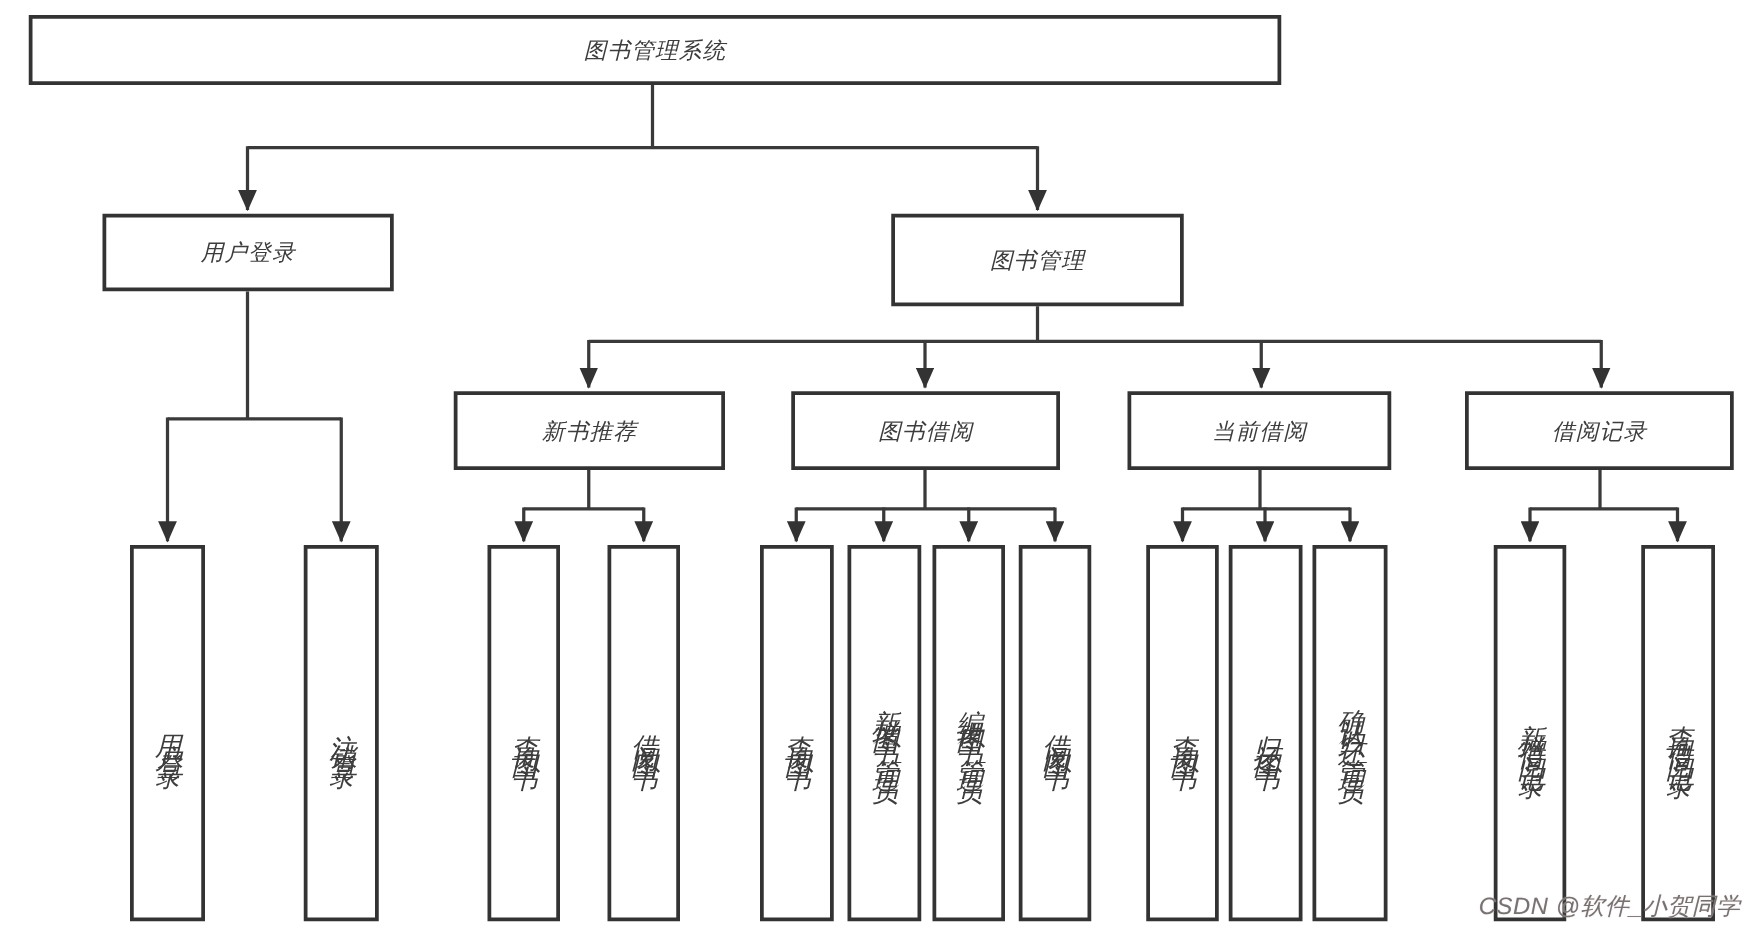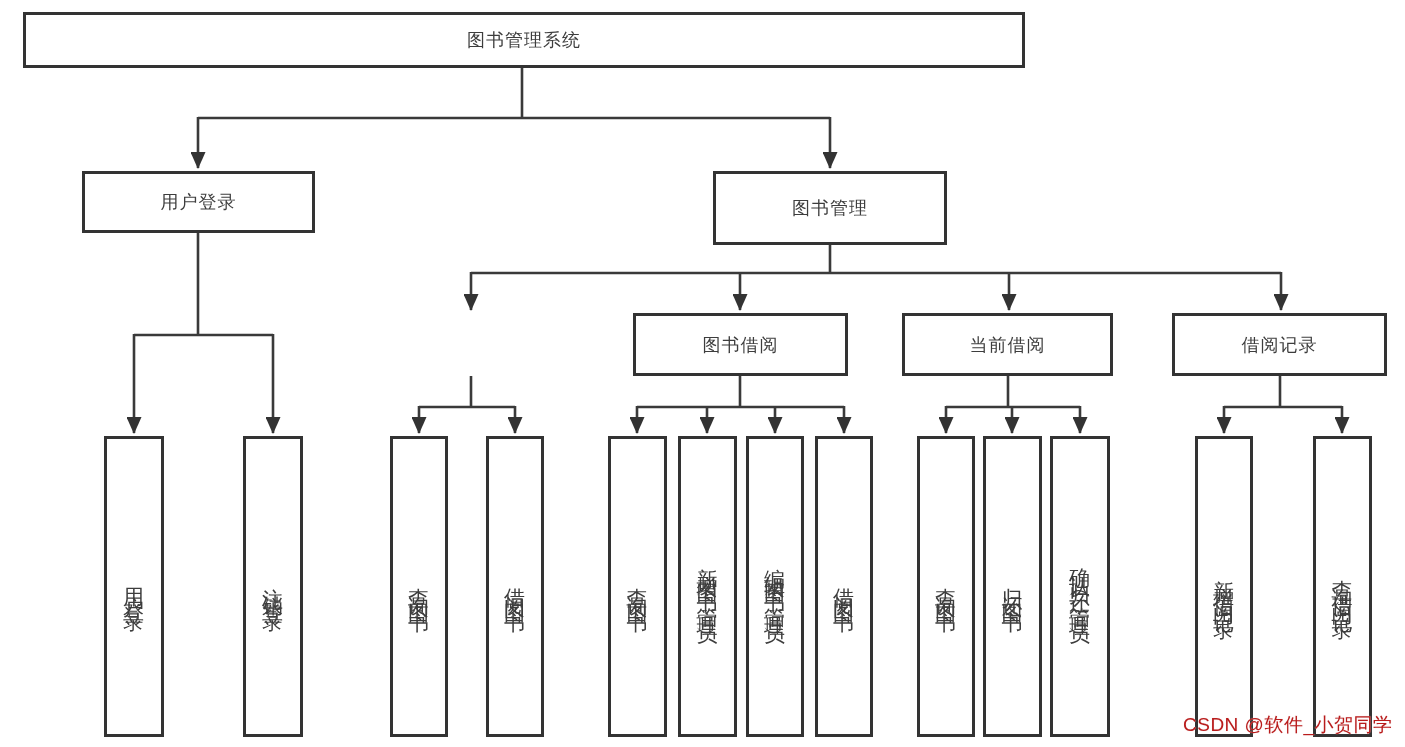--- a/index.html
+++ b/index.html
@@ -1,34 +1,34 @@
 <!DOCTYPE html>
 <html><head>
 <meta charset="utf-8">
 <style>
   html,body{margin:0;padding:0;background:#ffffff;}
   #canvas{
     position:relative;width:1405px;height:747px;background:#ffffff;overflow:hidden;
-    font-family:"Liberation Sans","DejaVu Sans",sans-serif;color:#3d3d3d;
+    font-family:"Liberation Sans","DejaVu Sans",sans-serif;color:#3d3d3d;font-style:italic;
   }
   #wires{position:absolute;left:0;top:0;width:1405px;height:747px;z-index:1;}
   #wires path{stroke:#3a3a3a;stroke-width:2.6;fill:none;}
   .box{
     position:absolute;z-index:2;background:#ffffff;border:3px solid #333333;
     box-sizing:border-box;display:flex;align-items:center;justify-content:center;
     text-align:center;color:#3d3d3d;
   }
   .h-box{font-size:18px;letter-spacing:1px;}
   .v-box{
     writing-mode:vertical-rl;text-orientation:mixed;
     font-size:21px;letter-spacing:8px;line-height:1;
   }
   .watermark{
     position:absolute;z-index:3;left:1183px;top:712px;width:215px;
-    font-size:19px;letter-spacing:0.5px;color:#b91c1c;
+    font-size:19px;letter-spacing:0.5px;color:#737373;
     text-shadow:0 0 1px rgba(235,200,200,0.9);
     white-space:nowrap;
   }
 </style>
 </head>
 <body>
 
 <div id="canvas">
 
   <svg id="wires" viewBox="0 0 1405 747">
@@ -70,20 +70,21 @@
     <path d="M1280 376 V407 M1224 407 H1342"></path>
     <path d="M1224 406 V433" marker-end="url(#ah)"></path>
     <path d="M1342 406 V433" marker-end="url(#ah)"></path>
   </svg>
 
   <div class="box h-box" style="left:23px;top:12px;width:1002px;height:56px">图书管理系统</div>
 
   <div class="box h-box" style="left:82px;top:171px;width:233px;height:62px">用户登录</div>
   <div class="box h-box" style="left:713px;top:171px;width:234px;height:74px">图书管理</div>
 
+  <div class="box h-box" style="left:363px;top:313px;width:217px;height:63px">新书推荐</div>
   <div class="box h-box" style="left:902px;top:313px;width:211px;height:63px">当前借阅</div>
   <div class="box h-box" style="left:633px;top:313px;width:215px;height:63px">图书借阅</div>
   <div class="box h-box" style="left:1172px;top:313px;width:215px;height:63px">借阅记录</div>
 
   <div class="box v-box" style="left:104px;top:436px;width:60px;height:301px">用户登录</div>
   <div class="box v-box" style="left:243px;top:436px;width:60px;height:301px">注销登录</div>
 
   <div class="box v-box" style="left:390px;top:436px;width:58px;height:301px">查询图书</div>
   <div class="box v-box" style="left:486px;top:436px;width:58px;height:301px">借阅图书</div>
 

